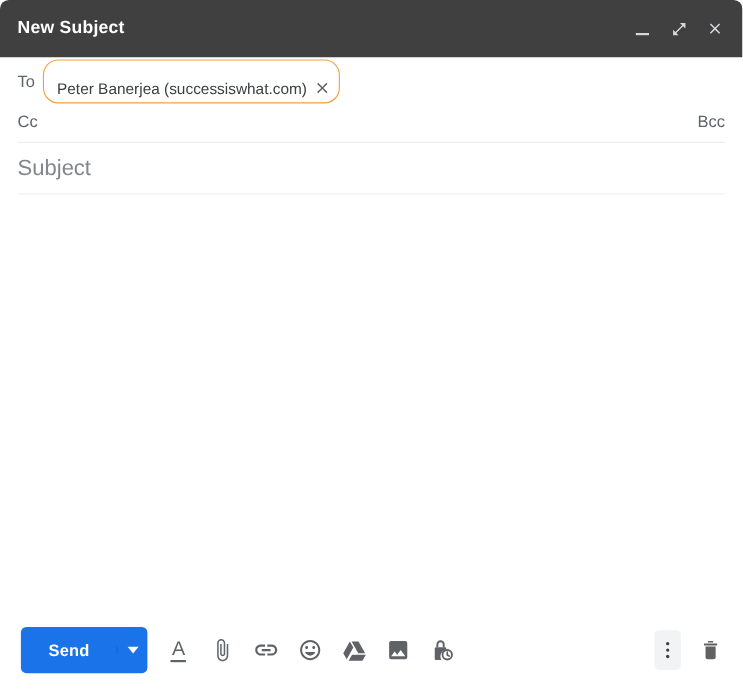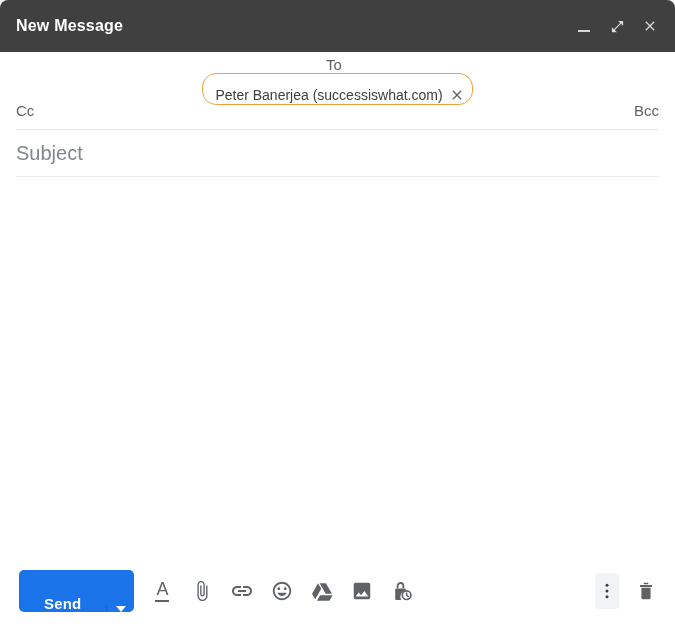--- a/index.html
+++ b/index.html
@@ -35,21 +35,21 @@
     background: none; border: none; padding: 0; margin: 0;
     width: 18px; height: 18px;
     display: flex; align-items: center; justify-content: center;
     color: #d5d7da; cursor: pointer;
   }
   .min-bar { display: block; width: 12px; height: 2px; background: #d5d7da; margin-top: 10px; }
   .ctrl svg { display: block; }
   
   .fields { padding: 0 16px; flex: 0 0 auto; }
   .row { display: flex; align-items: center; box-sizing: border-box; }
-  .to-row { height: 40px; padding-top: 4px; flex-direction: column; }
+  .to-row { height: 40px; padding-top: 4px; }
   .cc-row { height: 37px; gap: 22px; }
   .label { color: #5f6368; font-size: 15px; margin-right: 7px; flex: 0 0 auto; }
   .chip {
     display: inline-flex; align-items: center;
     height: 26px;
     border-radius: 14px;
     padding: 12px 6px 0 12px;
     border: 1px solid #dadce0;
     background: #fff;
     font-size: 14px; color: #3c4043;
@@ -79,21 +79,21 @@
   
   .body-area { flex: 1 1 auto; background: #fff; }
   
   .toolbar {
     flex: 0 0 62px;
     display: flex; align-items: center;
     padding: 0 17px 8px 19px;
     box-sizing: border-box;
   }
   .send-group {
-    display: flex; align-items: flex-end;
+    display: flex; align-items: center;
     height: 42px;
     background: #1a73e8;
     border-radius: 5px;
     overflow: hidden;
     flex: 0 0 auto;
   }
   .send-main {
     border: none; background: transparent; cursor: pointer;
     color: #fff; font-family: "Liberation Sans", sans-serif;
     font-size: 15px; font-weight: 700; letter-spacing: .2px;
@@ -140,21 +140,21 @@
     display: flex; align-items: center; justify-content: center;
     color: #616161;
   }
 </style>
 </head>
 <body>
 
 <div class="window">
 
   <div class="titlebar">
-    <span class="title">New Message</span>
+    <span class="title">New Subject</span>
     <div class="controls">
       <button class="ctrl" title="minimize">
         <span class="min-bar"></span>
       </button>
       <button class="ctrl" title="pop-out">
         <svg width="15" height="15" viewBox="0 0 24 24" fill="currentColor">
           <path d="M21 11V3h-8l3.29 3.29-10 10L3 13v8h8l-3.29-3.29 10-10L21 11z"></path>
         </svg>
       </button>
       <button class="ctrl" title="close">

